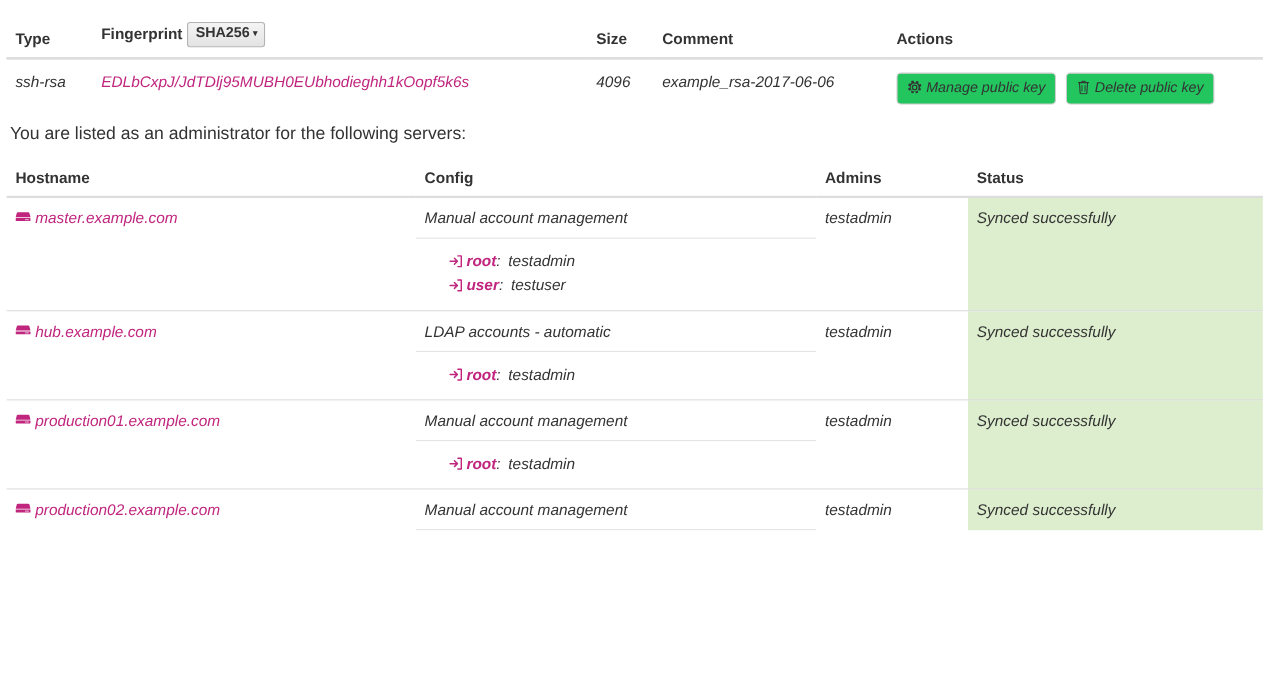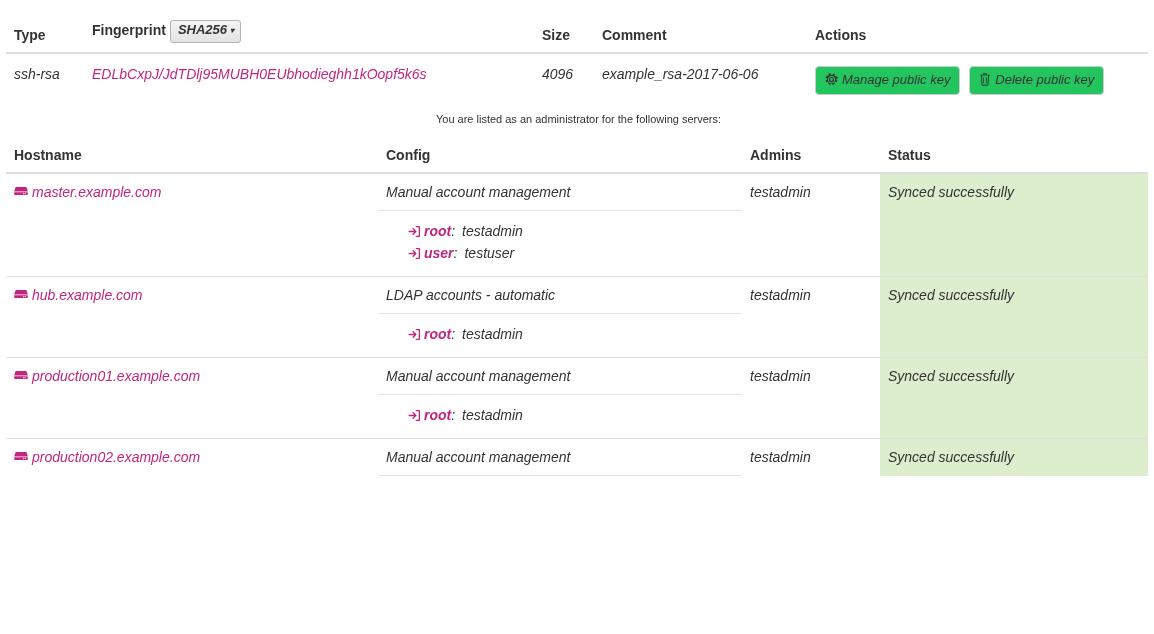--- a/index.html
+++ b/index.html
@@ -25,25 +25,24 @@
     font-weight: 400;
     color: #333333;
     margin: 12px 0 0 0;
     padding: 0 0 4px 0;
     letter-spacing: -0.2px;
     line-height: 1.25;
   }
   h1.servers-title { margin-top: 24px; }
 
   .lead {
-    font-size: 11px;
+    font-size: 16px;
     color: #333333;
     margin: 6px 0 0 0;
     padding: 0 0 0 3px;
-    text-align: center;
   }
 
   
   table.tbl {
     width: 100%;
     border-collapse: collapse;
     table-layout: fixed;
   }
   table.tbl th {
     text-align: left;
@@ -88,21 +87,20 @@
     font-size: 13px;
     font-weight: bold;
     color: #333333;
     background: linear-gradient(to bottom, #f4f4f4 0%, #e3e3e3 100%);
     border: 1px solid #b4b4b4;
     border-radius: 3px;
     cursor: pointer;
     vertical-align: 1px;
     line-height: 16px;
     white-space: nowrap;
-    font-style: italic;
   }
   .hash-select .caret {
     font-size: 8px;
     margin-left: 3px;
     position: relative;
     top: -1px;
   }
 
   
   .btn {

